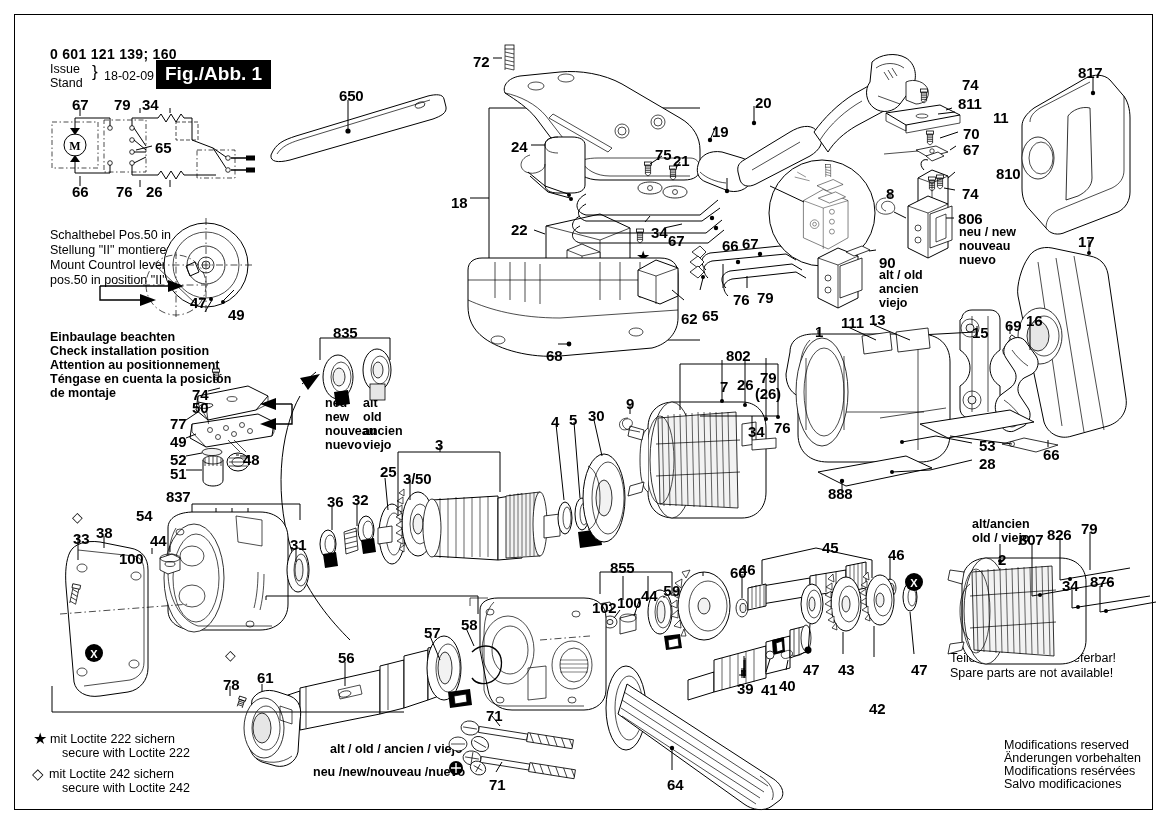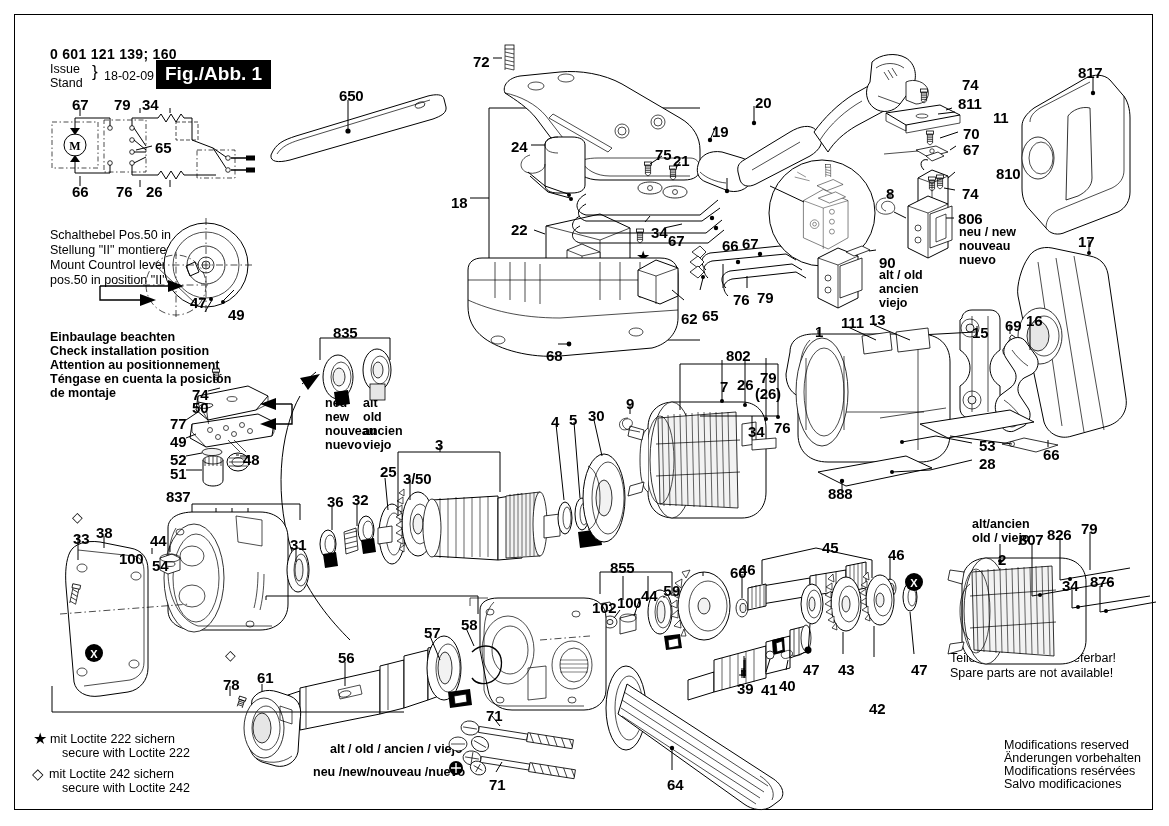--- a/index.html
+++ b/index.html
@@ -1030,21 +1030,21 @@
       <div class="lbl" style="left: 170px; top: 434px;">49</div>
       <div class="lbl" style="left: 170px; top: 452px;">52</div>
       <div class="lbl" style="left: 170px; top: 466px;">51</div>
       <div class="lbl" style="left: 243px; top: 452px;">48</div>
       <div class="lbl" style="left: 190px; top: 295px;">47</div>
       <div class="lbl" style="left: 228px; top: 307px;">49</div>
       <div class="lbl" style="left: 166px; top: 489px;">837</div>
       <div class="lbl" style="left: 73px; top: 531px;">33</div>
       <div class="lbl" style="left: 96px; top: 525px;">38</div>
       <div class="lbl" style="left: 119px; top: 551px;">100</div>
-      <div class="lbl" style="left: 136px; top: 558px; margin-left: 16px;">54</div>
+      <div class="lbl" style="left: 136px; top: 508px;">54</div>
       <div class="lbl" style="left: 150px; top: 533px;">44</div>
       <div class="lbl" style="left: 290px; top: 537px;">31</div>
       <div class="lbl" style="left: 327px; top: 494px;">36</div>
       <div class="lbl" style="left: 352px; top: 492px;">32</div>
       <div class="lbl" style="left: 380px; top: 464px;">25</div>
       <div class="lbl" style="left: 403px; top: 471px;">3/50</div>
       <div class="lbl" style="left: 435px; top: 437px;">3</div>
       <div class="lbl" style="left: 551px; top: 414px;">4</div>
       <div class="lbl" style="left: 569px; top: 412px;">5</div>
       <div class="lbl" style="left: 588px; top: 408px;">30</div>

